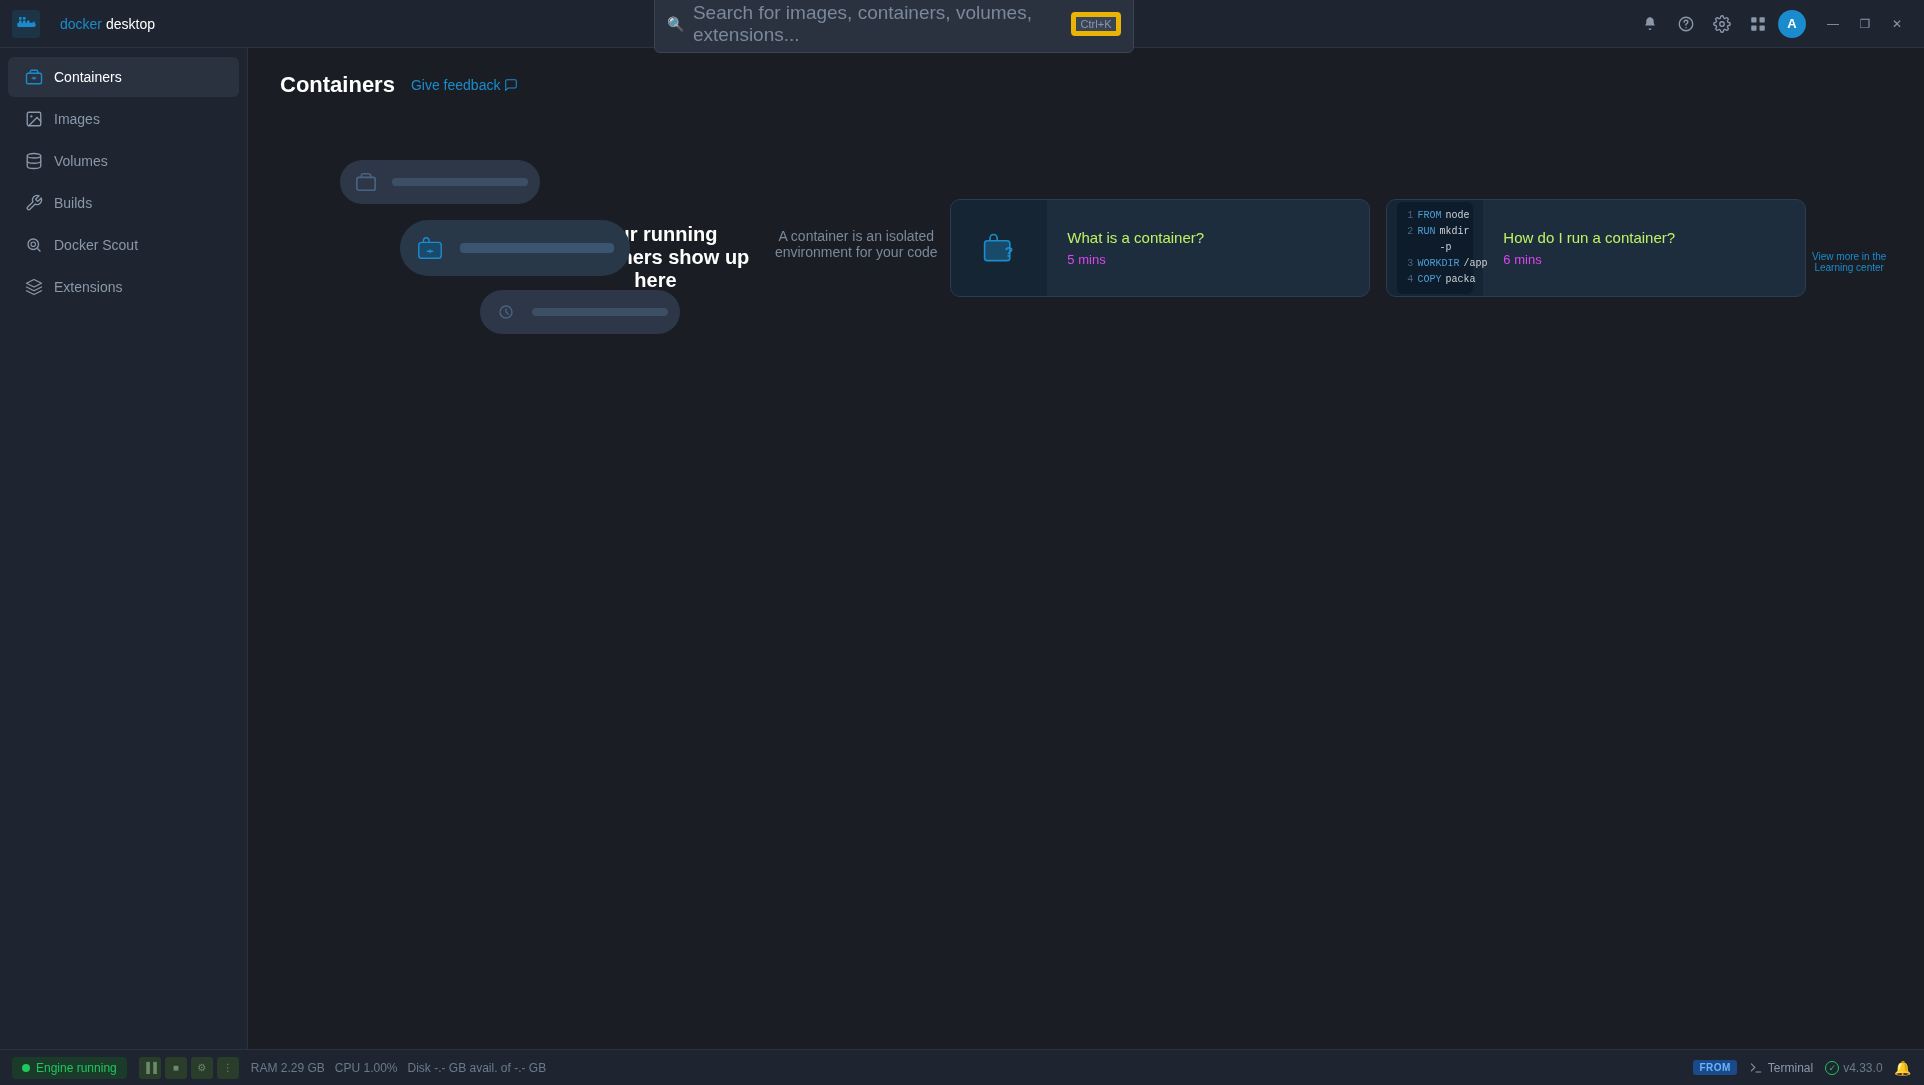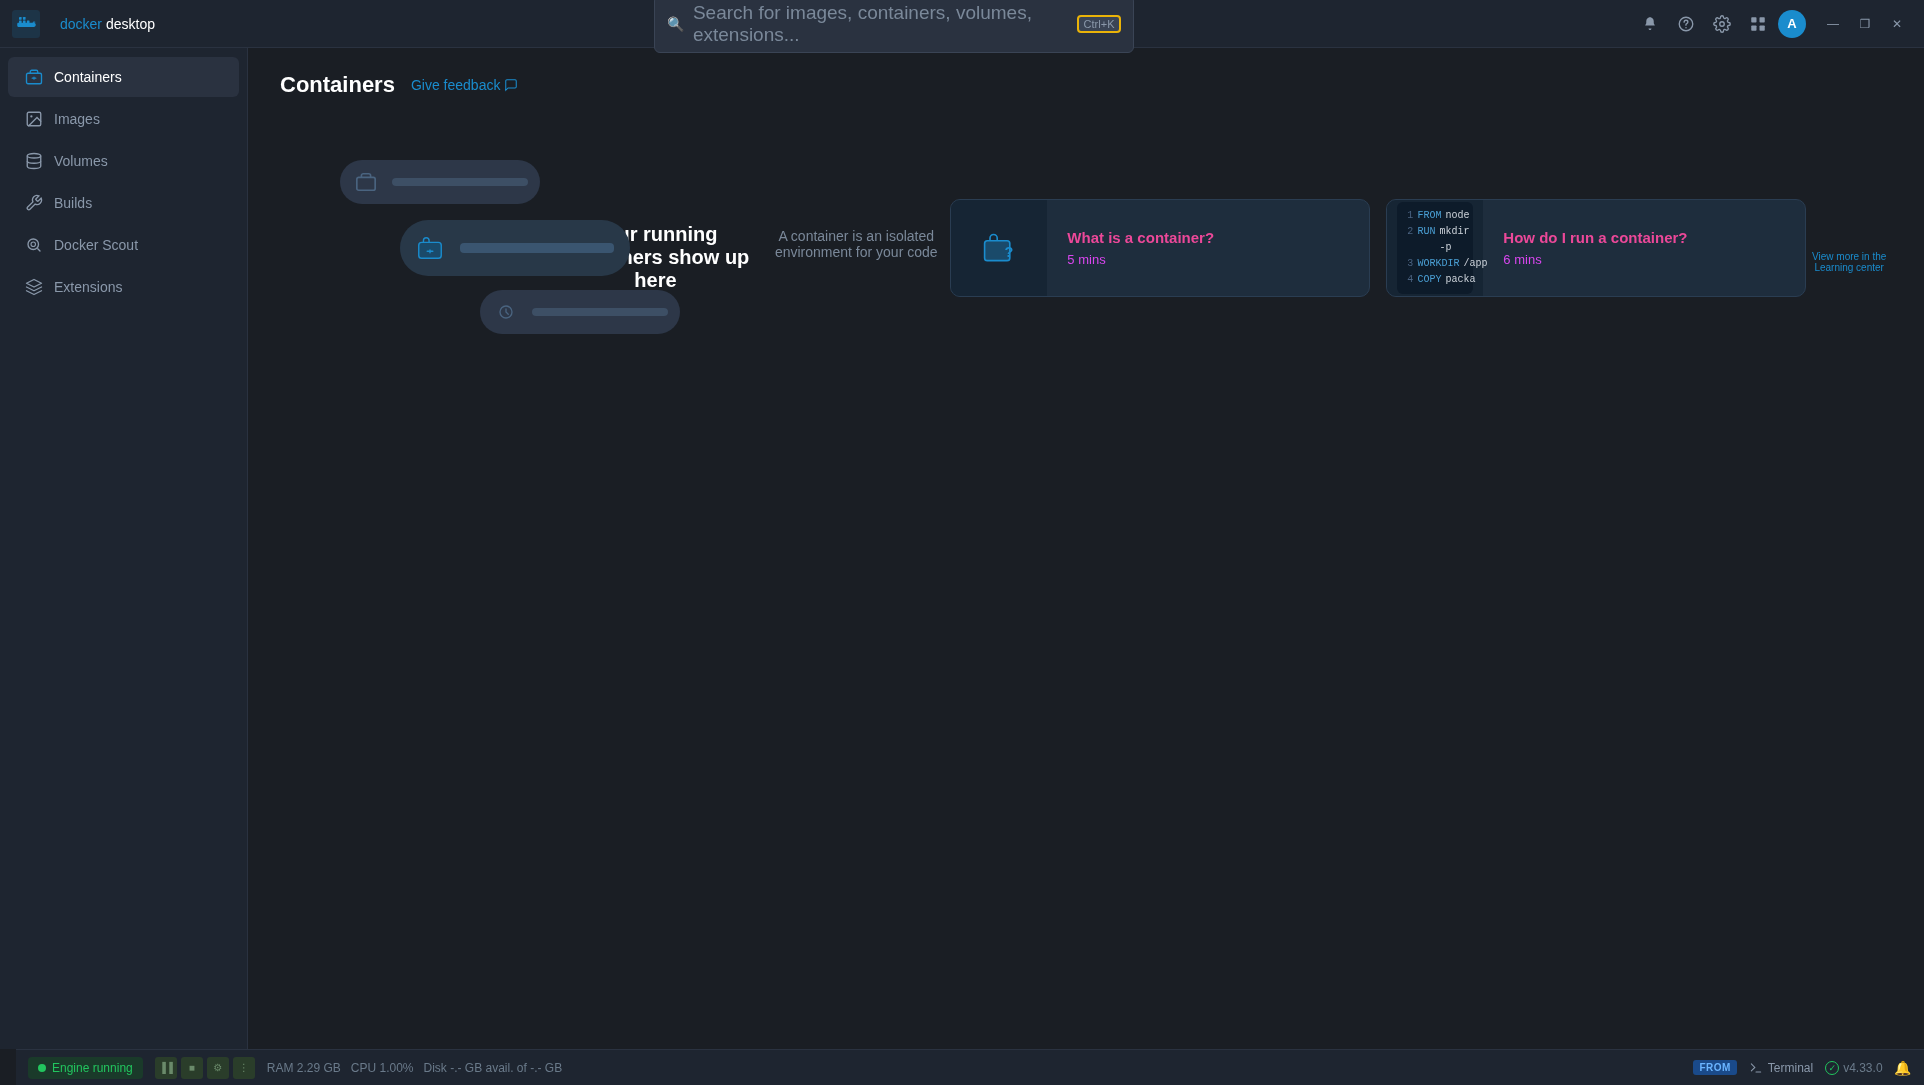--- a/index.html
+++ b/index.html
@@ -64,21 +64,21 @@
       width: 480px;
       cursor: text;
     }
     .search-bar-text {
       color: #7a8899;
       font-size: 19px;
       flex: 1;
     }
     .search-shortcut {
       background: #3a4455;
-      border: 2px solid #eab308;
+      border: 5px solid #eab308;
       border-radius: 4px;
       padding: 1px 5px;
       font-size: 11px;
       color: #8a98aa;
     }
     .title-bar-right {
       display: flex;
       align-items: center;
       gap: 4px;
     }
@@ -287,22 +287,22 @@
       align-items: center;
       justify-content: center;
       flex-shrink: 0;
       background: #162534;
     }
     .card-content {
       padding: 16px 20px;
     }
     .card-title {
       font-size: 15px;
-      font-weight: 700;
-      color: #ec4899;
+      font-weight: 400;
+      color: #bef264;
       margin-bottom: 6px;
     }
     .card-duration {
       font-size: 13px;
       color: #d946ef;
     }
 
     
     .code-snippet {
       background: #0d1b2a;
@@ -344,21 +344,20 @@
       background: #1e2530;
       border-top: 1px solid #2a3240;
       display: flex;
       align-items: center;
       padding: 16px 12px;
       justify-content: space-between;
       position: absolute;
       bottom: 0;
       left: 0;
       right: 0;
-      margin-left: 16px;
     }
     .status-left {
       display: flex;
       align-items: center;
       gap: 12px;
     }
     .engine-status {
       display: flex;
       align-items: center;
       gap: 6px;

